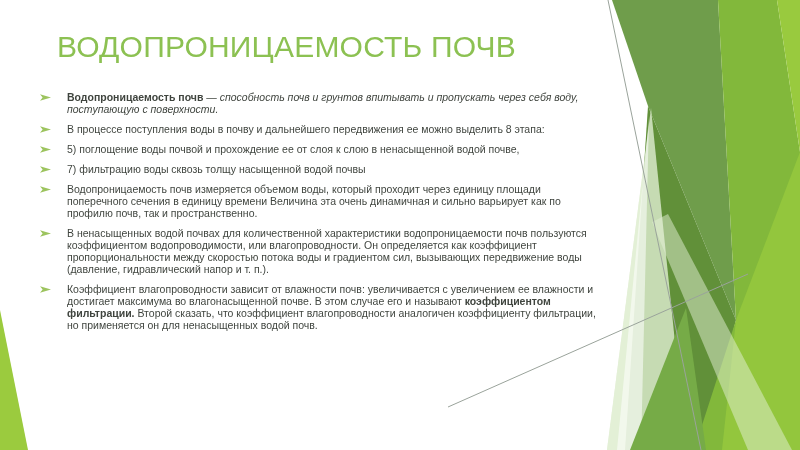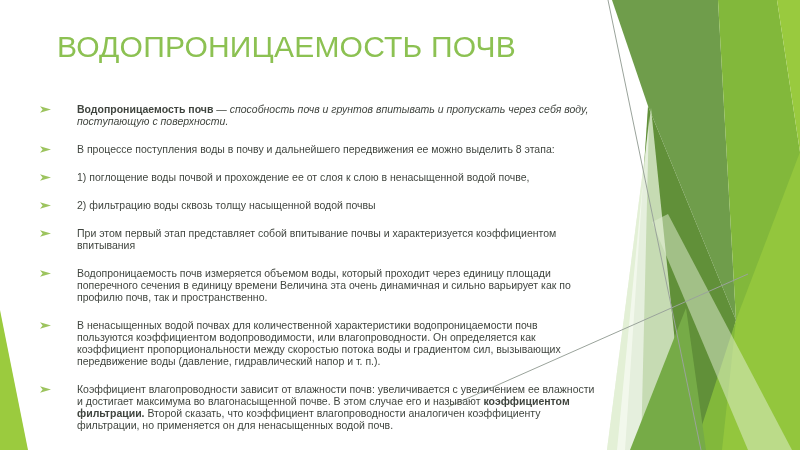--- a/index.html
+++ b/index.html
@@ -26,22 +26,22 @@
   h1.title{
     position:absolute;left:57px;top:30px;margin:0;
     font-size:30px;font-weight:400;letter-spacing:.2px;
     color:var(--title-green);white-space:nowrap;
   }
   ul.bullets{
     position:absolute;left:40px;top:87px;width:556px;
     margin:0;padding:0;list-style:none;
   }
   ul.bullets li{
-    display:flex;align-items:flex-start;gap:26px;
-    margin:16px 0 8px 0;
+    display:flex;align-items:flex-start;gap:16px;
+    margin:4px 0 8px 0;
     font-size:10.5px;line-height:12px;color:var(--body-text);justify-content:center;
   }
   .arrow{
     flex:0 0 11px;width:11px;height:8px;margin-top:2.5px;
     background:var(--bullet-arrow);
     clip-path:polygon(0 8%,100% 50%,0 92%,24% 50%);
   }
   .txt{flex:1 1 auto;}
   .txt b{font-weight:bold;}
   .txt i{font-style:italic;}
@@ -85,29 +85,25 @@
         <li>
           <span class="arrow"></span>
           <span class="txt"><b>Водопроницаемость почв</b><i> — </i><i>способность почв и грунтов впитывать и пропускать через себя воду, поступающую с поверхности.</i></span>
         </li>
         <li>
           <span class="arrow"></span>
           <span class="txt"><span>В процессе поступления воды в почву и дальнейшего передвижения ее можно выделить 8 этапа:</span></span>
         </li>
         <li>
           <span class="arrow"></span>
-          <span class="txt"><span>1) поглощение воды почвой и прохождение ее от слоя к слою в ненасыщенной водой почве,</span></span>
+          <span class="txt"><span>5) поглощение воды почвой и прохождение ее от слоя к слою в ненасыщенной водой почве,</span></span>
         </li>
         <li>
           <span class="arrow"></span>
-          <span class="txt"><span>2) фильтрацию воды сквозь толщу насыщенной водой почвы</span></span>
-        </li>
-        <li>
-          <span class="arrow"></span>
-          <span class="txt"><span>При этом первый этап представляет собой впитывание почвы и характеризуется коэффициентом впитывания</span></span>
+          <span class="txt"><span>7) фильтрацию воды сквозь толщу насыщенной водой почвы</span></span>
         </li>
         <li>
           <span class="arrow"></span>
           <span class="txt"><span>Водопроницаемость почв измеряется объемом воды, который проходит через единицу площади поперечного сечения в единицу времени Величина эта очень динамичная и сильно варьирует как по профилю почв, так и пространственно.</span></span>
         </li>
         <li>
           <span class="arrow"></span>
           <span class="txt"><span>В ненасыщенных водой почвах для количественной характеристики водопроницаемости почв пользуются коэффициентом водопроводимости, или влагопроводности. Он определяется как коэффициент пропорциональности между скоростью потока воды и градиентом сил, вызывающих передвижение воды (давление, гидравлический напор и т. п.).</span></span>
         </li>
         <li>

